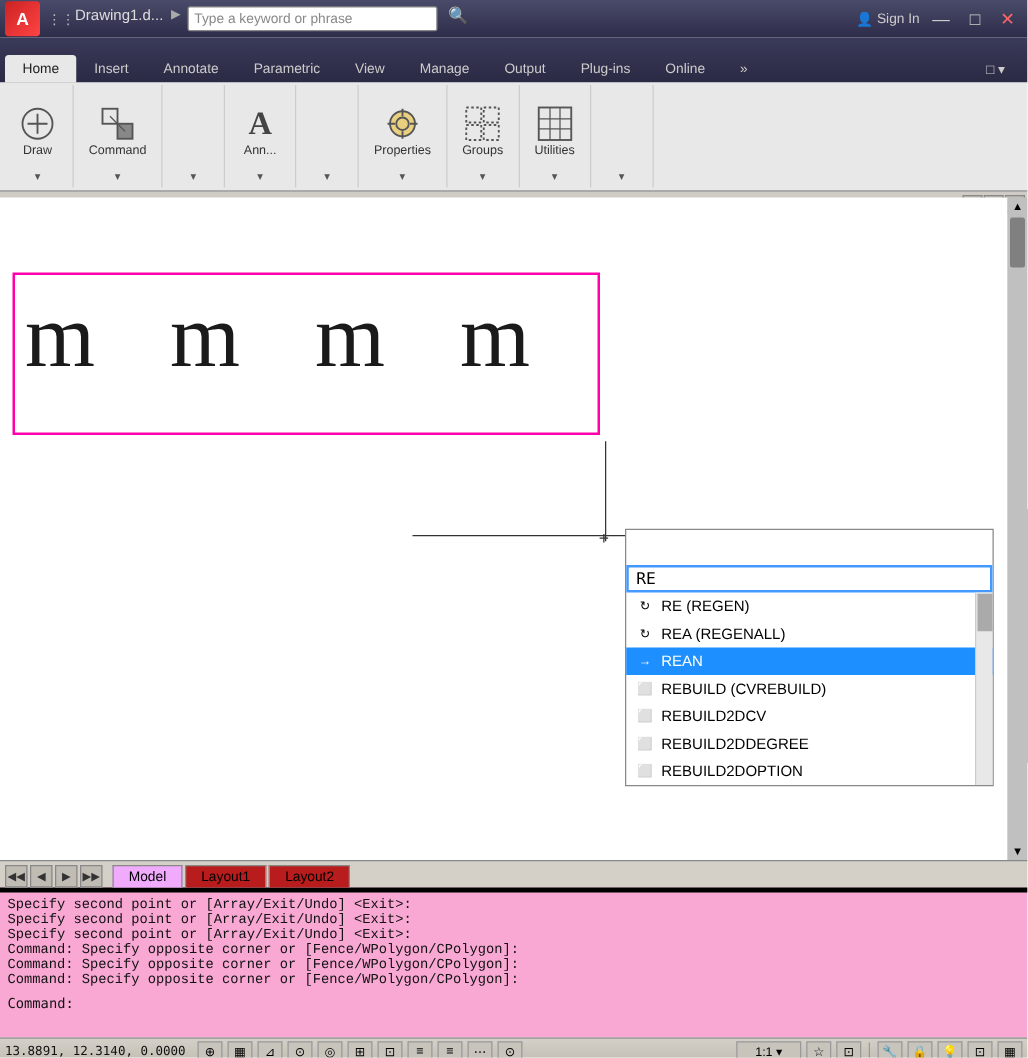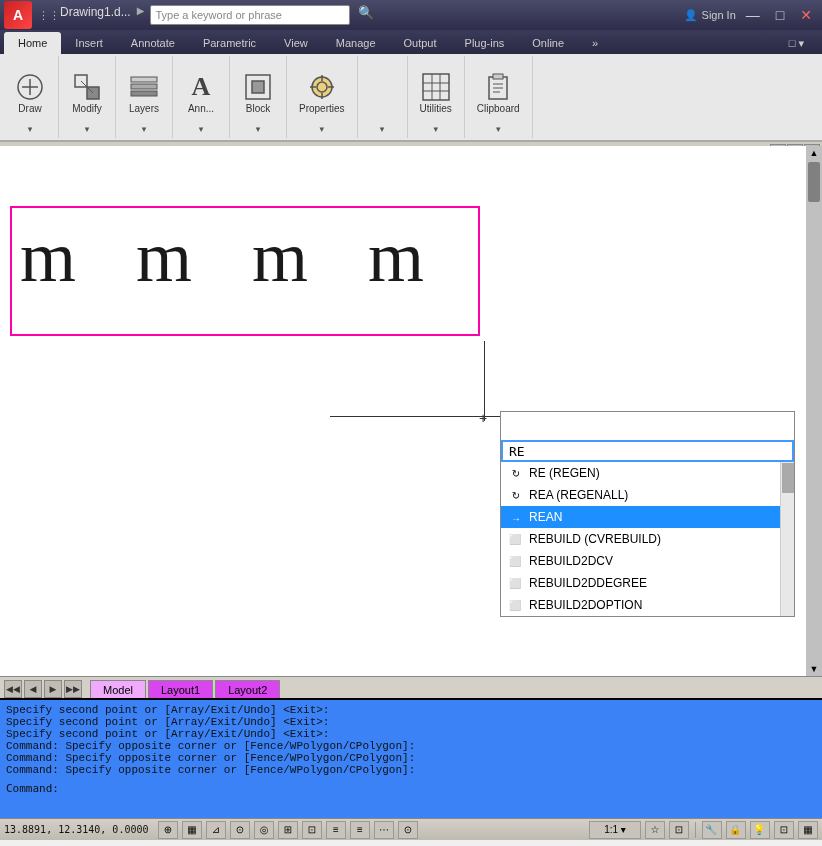--- a/index.html
+++ b/index.html
@@ -49,21 +49,21 @@
       color: #ccc; font-size: 11px; display: flex; align-items: center; gap: 3px;
     }
     #titlebar .win-btn {
       color: #ccc; font-size: 14px; cursor: pointer; padding: 0 6px;
     }
     #titlebar .win-btn.close { color: #ff6666; }
 
     
     #ribbon-tabs {
       background: linear-gradient(to bottom, #3a3a5a, #2a2a44);
-      height: 24px;
+      height: 36px;
       display: flex;
       align-items: flex-end;
       padding: 0 4px;
     }
     .ribbon-tab {
       padding: 3px 14px;
       font-size: 11px;
       cursor: pointer;
       color: #ccc;
       border-radius: 3px 3px 0 0;
@@ -191,36 +191,36 @@
       width: 18px; height: 18px;
       background: #c0bcb4;
       border: 1px solid #888;
       cursor: pointer;
       display: flex; align-items: center; justify-content: center;
       font-size: 9px; color: #333;
     }
     .layout-tab {
       height: 18px;
       padding: 0 12px;
-      background: #d946ef;
+      background: #b91c1c;
       border: 1px solid #888;
       border-bottom: none;
       cursor: pointer;
       font-size: 11px;
       display: flex; align-items: center;
     }
     .layout-tab.active {
       background: #f0abfc;
       font-weight: normal;
     }
 
     
     #command-area {
-      background: #3b82f6;
-      border-top: 2px solid #000000;
+      background: #f9a8d4;
+      border-top: 4px solid #000000;
       height: 120px;
       font-family: 'Courier New', monospace;
       font-size: 11px;
       padding: 4px 6px;
       overflow-y: auto;
       color: #111;
     }
     #command-input-row {
       display: flex; align-items: center;
       height: 20px; margin-top: 2px;
@@ -334,64 +334,41 @@
   <div class="ribbon-group">
     <div class="ribbon-group-inner">
       <div class="ribbon-btn">
         <div class="icon-area">
           <svg width="32" height="32" viewBox="0 0 32 32">
             <rect x="4" y="4" width="12" height="12" fill="none" stroke="#555" stroke-width="1.5"></rect>
             <rect x="16" y="16" width="12" height="12" fill="#888" stroke="#555" stroke-width="1.5"></rect>
             <line x1="10" y1="10" x2="22" y2="22" stroke="#555" stroke-width="1"></line>
           </svg>
         </div>
-        <span class="btn-label">Modify</span>
-      </div>
-    </div>
-    <div class="ribbon-group-arrow">▾</div>
-  </div>
-
-  <div class="ribbon-group">
-    <div class="ribbon-group-inner">
-      <div class="ribbon-btn">
-        <div class="icon-area">
-          <svg width="32" height="32" viewBox="0 0 32 32">
-            <rect x="3" y="6" width="26" height="5" fill="#ccc" stroke="#555" stroke-width="1"></rect>
-            <rect x="3" y="13" width="26" height="5" fill="#aaa" stroke="#555" stroke-width="1"></rect>
-            <rect x="3" y="20" width="26" height="5" fill="#888" stroke="#555" stroke-width="1"></rect>
-          </svg>
-        </div>
-        <span class="btn-label">Layers</span>
-      </div>
-    </div>
+        <span class="btn-label">Command</span>
+      </div>
+    </div>
+    <div class="ribbon-group-arrow">▾</div>
+  </div>
+
+  <div class="ribbon-group">
     <div class="ribbon-group-arrow">▾</div>
   </div>
 
   <div class="ribbon-group">
     <div class="ribbon-group-inner">
       <div class="ribbon-btn">
         <div class="icon-area" style="font-size:26px;font-weight:bold;font-family:serif;color:#444;">A</div>
         <span class="btn-label">Ann...</span>
       </div>
     </div>
     <div class="ribbon-group-arrow">▾</div>
   </div>
 
   <div class="ribbon-group">
-    <div class="ribbon-group-inner">
-      <div class="ribbon-btn">
-        <div class="icon-area">
-          <svg width="32" height="32" viewBox="0 0 32 32">
-            <rect x="4" y="4" width="24" height="24" fill="none" stroke="#555" stroke-width="1.5"></rect>
-            <rect x="10" y="10" width="12" height="12" fill="#999" stroke="#555" stroke-width="1.5"></rect>
-          </svg>
-        </div>
-        <span class="btn-label">Block</span>
-      </div>
-    </div>
     <div class="ribbon-group-arrow">▾</div>
   </div>
 
   <div class="ribbon-group">
     <div class="ribbon-group-inner">
       <div class="ribbon-btn">
         <div class="icon-area">
           <svg width="32" height="32" viewBox="0 0 32 32">
             <circle cx="16" cy="16" r="10" fill="#e8d080" stroke="#555" stroke-width="1.5"></circle>
             <circle cx="16" cy="16" r="5" fill="none" stroke="#555" stroke-width="1.5"></circle>
@@ -401,20 +378,33 @@
             <line x1="22" y1="16" x2="28" y2="16" stroke="#555" stroke-width="1.5"></line>
           </svg>
         </div>
         <span class="btn-label">Properties</span>
       </div>
     </div>
     <div class="ribbon-group-arrow">▾</div>
   </div>
 
   <div class="ribbon-group">
+    <div class="ribbon-group-inner">
+      <div class="ribbon-btn">
+        <div class="icon-area">
+          <svg width="32" height="32" viewBox="0 0 32 32">
+            <rect x="3" y="3" width="12" height="12" fill="none" stroke="#555" stroke-width="1.5" stroke-dasharray="2,2"></rect>
+            <rect x="17" y="3" width="12" height="12" fill="none" stroke="#555" stroke-width="1.5" stroke-dasharray="2,2"></rect>
+            <rect x="3" y="17" width="12" height="12" fill="none" stroke="#555" stroke-width="1.5" stroke-dasharray="2,2"></rect>
+            <rect x="17" y="17" width="12" height="12" fill="none" stroke="#555" stroke-width="1.5" stroke-dasharray="2,2"></rect>
+          </svg>
+        </div>
+        <span class="btn-label">Groups</span>
+      </div>
+    </div>
     <div class="ribbon-group-arrow">▾</div>
   </div>
 
   <div class="ribbon-group">
     <div class="ribbon-group-inner">
       <div class="ribbon-btn">
         <div class="icon-area">
           <svg width="32" height="32" viewBox="0 0 32 32">
             <rect x="3" y="3" width="26" height="26" fill="none" stroke="#555" stroke-width="1.5"></rect>
             <line x1="3" y1="12" x2="29" y2="12" stroke="#555" stroke-width="1"></line>
@@ -423,34 +413,20 @@
             <line x1="20" y1="3" x2="20" y2="29" stroke="#555" stroke-width="1"></line>
           </svg>
         </div>
         <span class="btn-label">Utilities</span>
       </div>
     </div>
     <div class="ribbon-group-arrow">▾</div>
   </div>
 
   <div class="ribbon-group">
-    <div class="ribbon-group-inner">
-      <div class="ribbon-btn">
-        <div class="icon-area">
-          <svg width="32" height="32" viewBox="0 0 32 32">
-            <rect x="7" y="6" width="18" height="22" fill="none" stroke="#555" stroke-width="1.5"></rect>
-            <rect x="11" y="3" width="10" height="5" fill="#ccc" stroke="#555" stroke-width="1"></rect>
-            <line x1="11" y1="13" x2="21" y2="13" stroke="#555" stroke-width="1"></line>
-            <line x1="11" y1="17" x2="21" y2="17" stroke="#555" stroke-width="1"></line>
-            <line x1="11" y1="21" x2="18" y2="21" stroke="#555" stroke-width="1"></line>
-          </svg>
-        </div>
-        <span class="btn-label">Clipboard</span>
-      </div>
-    </div>
     <div class="ribbon-group-arrow">▾</div>
   </div>
 </div>
 
 <div id="main-area" style="height: calc(846px - 30px - 24px - 94px - 22px - 22px - 120px); position: relative;">
   <div id="drawing-wrapper" style="flex:1; background: #d0ccc4; position: relative; overflow: hidden; height: 100%;">
 
     <div id="float-controls">
       <div class="float-btn">_</div>
       <div class="float-btn">□</div>

